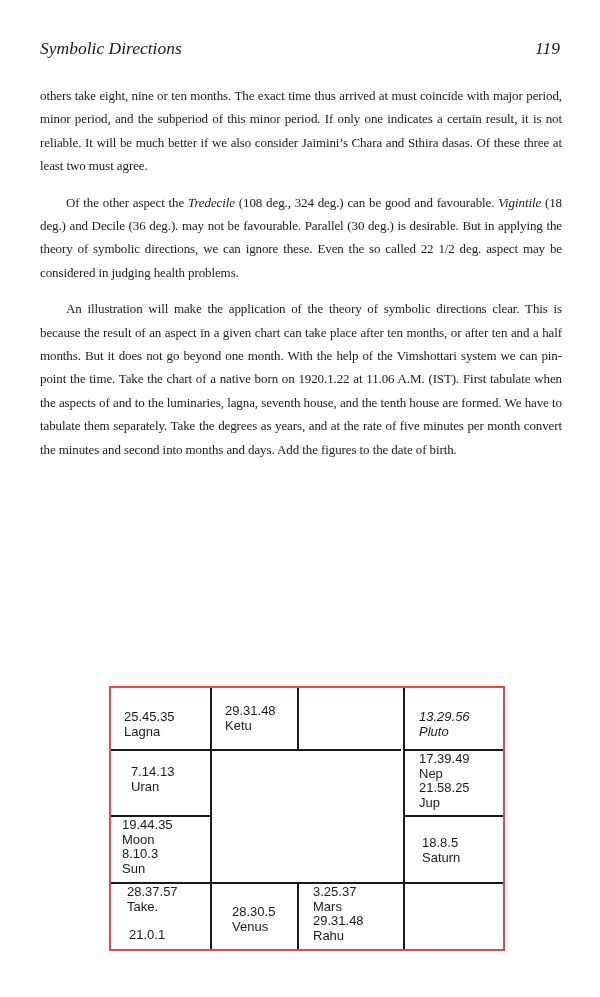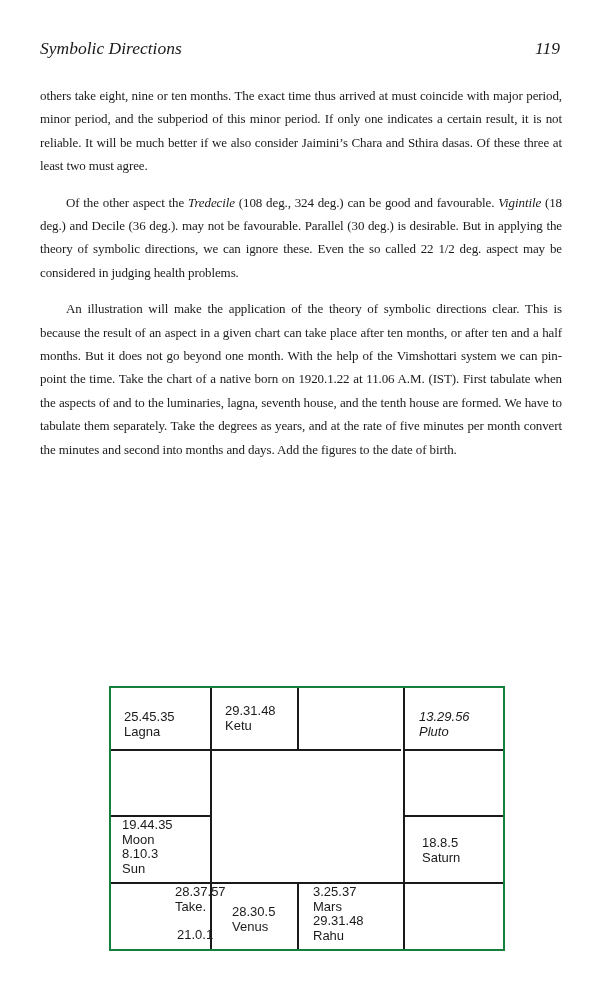--- a/index.html
+++ b/index.html
@@ -13,21 +13,21 @@
     }
     .body-text {
       position: absolute; left: 40px; width: 522px; top: 84px;
       font-size: 13px; line-height: 23.4px; text-align: justify; letter-spacing: -0.1px;
     }
     .body-text p { margin: 0; }
     .body-text p + p { margin-top: 13px; text-indent: 26px; }
     .body-text em { font-style: italic; }
     .chart {
       position: absolute; left: 109px; top: 686px; width: 396px; height: 265px;
-      border: 2px solid #15803d; box-sizing: border-box;
+      border: 2px solid #ef4444; box-sizing: border-box;
       font-family: "Liberation Sans", "DejaVu Sans", sans-serif; font-size: 13px; line-height: 14.5px;
     }
     .cell { position: absolute; box-sizing: border-box; padding-left: 13px; }
     .line { position: absolute; background: #1a1a1a; }
     .cell-line { display: block; white-space: nowrap; }
   </style>
 </head>
 <body>
 
 <div class="running-head">
@@ -59,31 +59,41 @@
     <span class="cell-line">Lagna</span>
   </div>
   <div class="cell" style="left:101px;top:16px;width:85px;padding-left:13px;">
     <span class="cell-line">29.31.48</span>
     <span class="cell-line">Ketu</span>
   </div>
   <div class="cell" style="left:294px;top:22px;width:98px;padding-left:14px;font-style:italic;">
     <span class="cell-line">13.29.56</span>
     <span class="cell-line">Pluto</span>
   </div>
+  <div class="cell" style="left:0;top:77px;width:99px;padding-left:20px;">
+    <span class="cell-line">7.14.13</span>
+    <span class="cell-line">Uran</span>
+  </div>
+  <div class="cell" style="left:294px;top:64px;width:98px;padding-left:14px;">
+    <span class="cell-line">17.39.49</span>
+    <span class="cell-line">Nep</span>
+    <span class="cell-line">21.58.25</span>
+    <span class="cell-line">Jup</span>
+  </div>
   <div class="cell" style="left:0;top:130px;width:112px;padding-left:11px;">
     <span class="cell-line">19.44.35</span>
     <span class="cell-line">Moon</span>
     <span class="cell-line">8.10.3</span>
     <span class="cell-line">Sun</span>
   </div>
   <div class="cell" style="left:294px;top:148px;width:116px;padding-left:17px;">
     <span class="cell-line">18.8.5</span>
     <span class="cell-line">Saturn</span>
   </div>
-  <div class="cell" style="left:0;top:197px;width:85px;padding-left:16px;margin-left:48px;">
+  <div class="cell" style="left:0;top:197px;width:85px;padding-left:16px;">
     <span class="cell-line">28.37.57</span>
     <span class="cell-line">Take.</span>
     <span class="cell-line" style="margin-top:14px;padding-left:2px;">21.0.1</span>
   </div>
   <div class="cell" style="left:101px;top:217px;width:85px;padding-left:20px;">
     <span class="cell-line">28.30.5</span>
     <span class="cell-line">Venus</span>
   </div>
   <div class="cell" style="left:188px;top:197px;width:104px;padding-left:14px;">
     <span class="cell-line">3.25.37</span>

